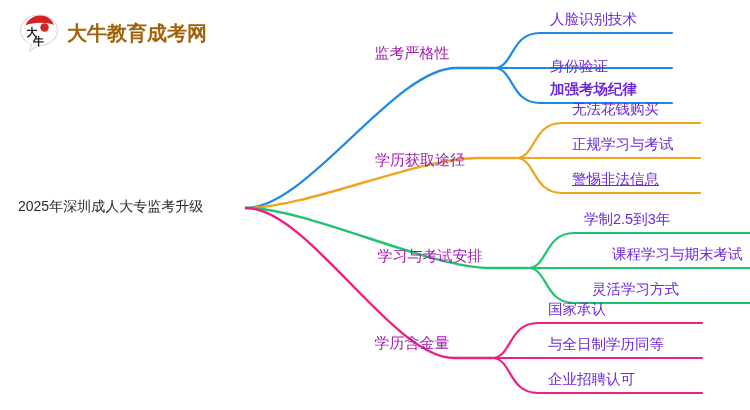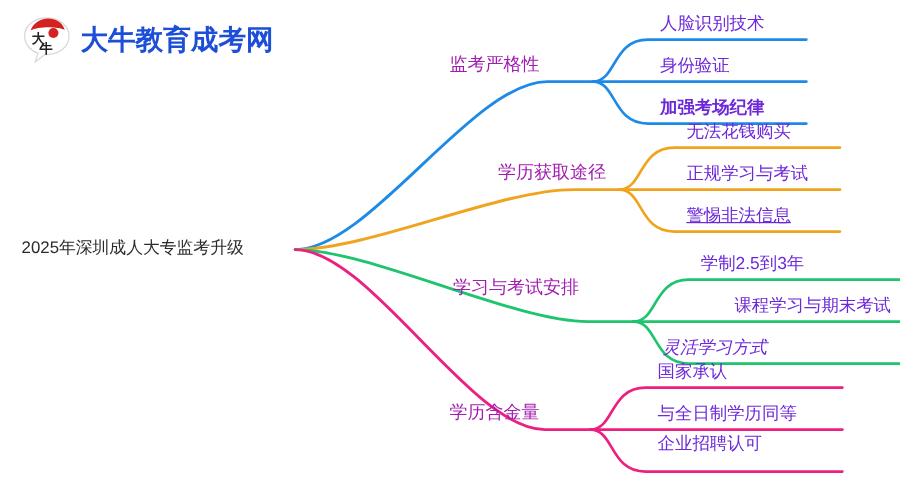--- a/index.html
+++ b/index.html
@@ -32,23 +32,23 @@
     height: 42px;
     flex: 0 0 42px;
   }
   #logo-text {
     display: flex;
     flex-direction: column;
     justify-content: center;
     line-height: 1.05;
   }
   #logo-name {
-    font-size: 23px;
+    font-size: 20px;
     font-weight: bold;
-    color: #1d4ed8;
+    color: #a16207;
     letter-spacing: 0px;
     white-space: nowrap;
   }
   #logo-domain {
     font-size: 11.5px;
     font-weight: bold;
     color: #1a8a32;
     letter-spacing: 0.2px;
     white-space: nowrap;
     margin-top: 2px;
@@ -126,27 +126,27 @@
     <path d="M 246 208 C 308 208 392 358 454 358 L 492 358" fill="none" stroke="#ec2080" stroke-width="2.4" stroke-linecap="round"></path>
     <path d="M 492 358 C 512 358 508 323 538 323 L 702 323" fill="none" stroke="#ec2080" stroke-width="2.2" stroke-linecap="round"></path>
     <path d="M 492 358 L 702 358" fill="none" stroke="#ec2080" stroke-width="2.2" stroke-linecap="round"></path>
     <path d="M 492 358 C 512 358 508 393 538 393 L 702 393" fill="none" stroke="#ec2080" stroke-width="2.2" stroke-linecap="round"></path>
   </svg>
 
 <div id="label-layer">
   <div class="node-label" id="root-label">2025年深圳成人大专监考升级</div>
 <div class="node-label branch-label" style="left: 412px; top: 63px;">监考严格性</div>
     <div class="node-label leaf-label" style="left: 550px; top: 29px;">人脸识别技术</div>
-    <div class="node-label leaf-label" style="left: 550px; top: 64px;">身份验证</div>
+    <div class="node-label leaf-label" style="left: 550px; top: 76px;">身份验证</div>
     <div class="node-label leaf-label" style="left: 550px; top: 99px; font-weight: bold;">加强考场纪律</div>
-    <div class="node-label branch-label" style="left: 420px; top: 153px; margin-left: 40px;">学历获取途径</div>
+    <div class="node-label branch-label" style="left: 420px; top: 170px;">学历获取途径</div>
     <div class="node-label leaf-label" style="left: 572px; top: 119px; font-family: Liberation Mono, monospace;">无法花钱购买</div>
     <div class="node-label leaf-label" style="left: 572px; top: 154px;">正规学习与考试</div>
     <div class="node-label leaf-label" style="left: 572px; top: 189px; text-decoration: underline;">警惕非法信息</div>
-    <div class="node-label branch-label" style="left: 430px; top: 249px;">学习与考试安排</div>
+    <div class="node-label branch-label" style="left: 430px; top: 266px;">学习与考试安排</div>
     <div class="node-label leaf-label" style="left: 584px; top: 229px;">学制2.5到3年</div>
     <div class="node-label leaf-label" style="left: 612px; top: 264px;">课程学习与期末考试</div>
-    <div class="node-label leaf-label" style="left: 552px; top: 299px; font-style: italic;">灵活学习方式</div>
+    <div class="node-label leaf-label" style="left: 592px; top: 299px;">灵活学习方式</div>
     <div class="node-label branch-label" style="left: 412px; top: 353px;">学历含金量</div>
     <div class="node-label leaf-label" style="left: 548px; top: 319px;">国家承认</div>
     <div class="node-label leaf-label" style="left: 548px; top: 354px;">与全日制学历同等</div>
-    <div class="node-label leaf-label" style="left: 548px; top: 379px; text-align: center;">企业招聘认可</div>
+    <div class="node-label leaf-label" style="left: 548px; top: 389px; text-align: center;">企业招聘认可</div>
   </div>
 
 </body></html>

